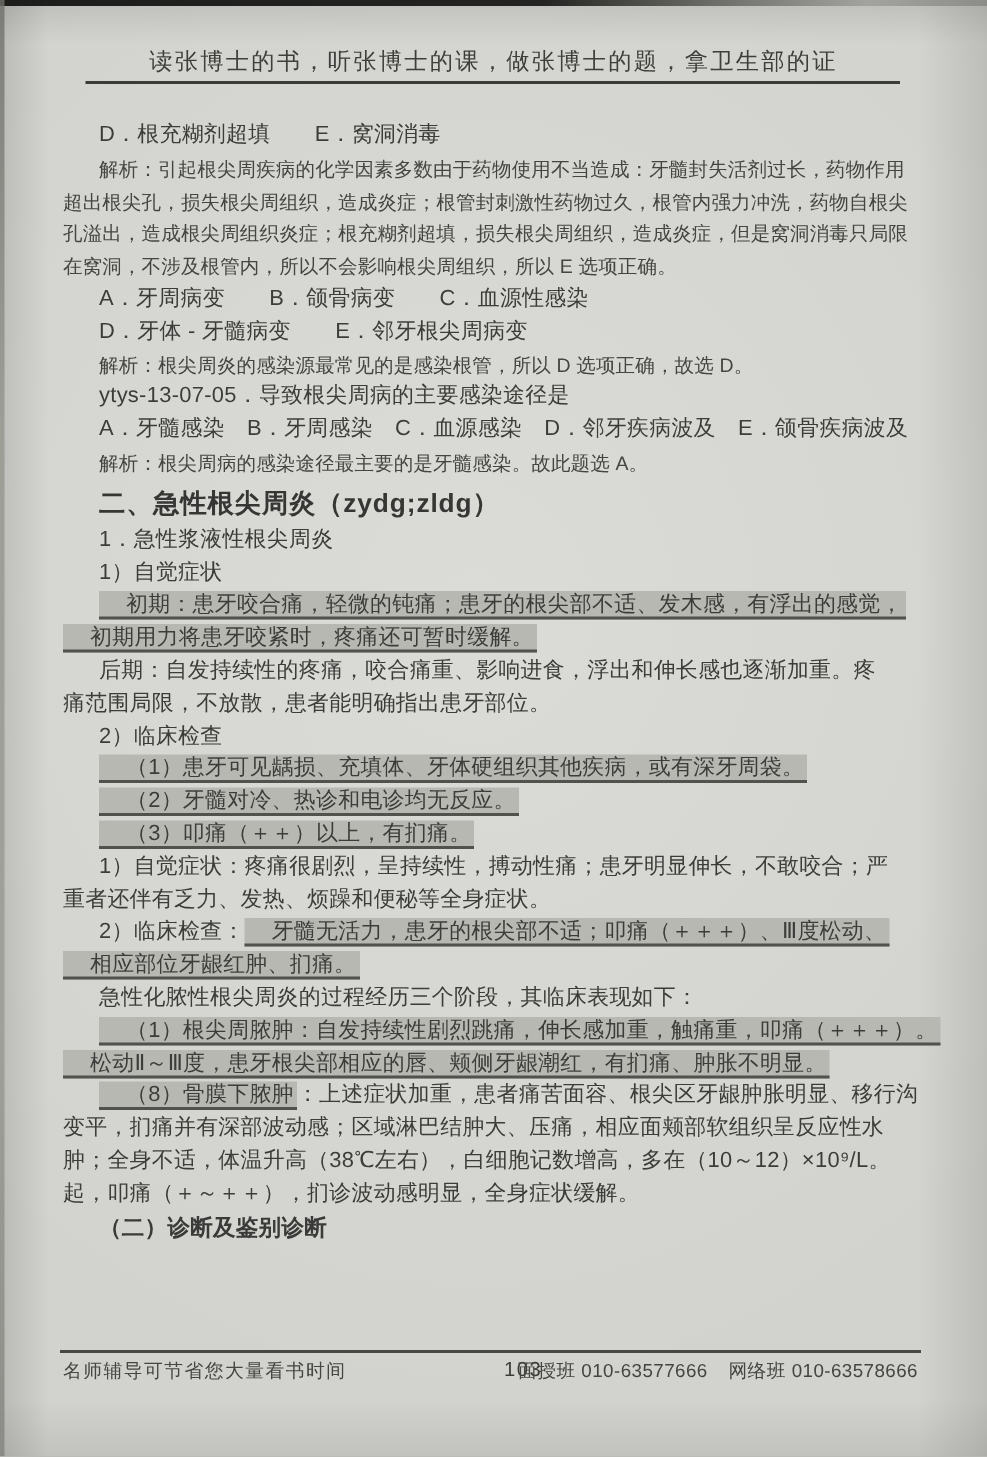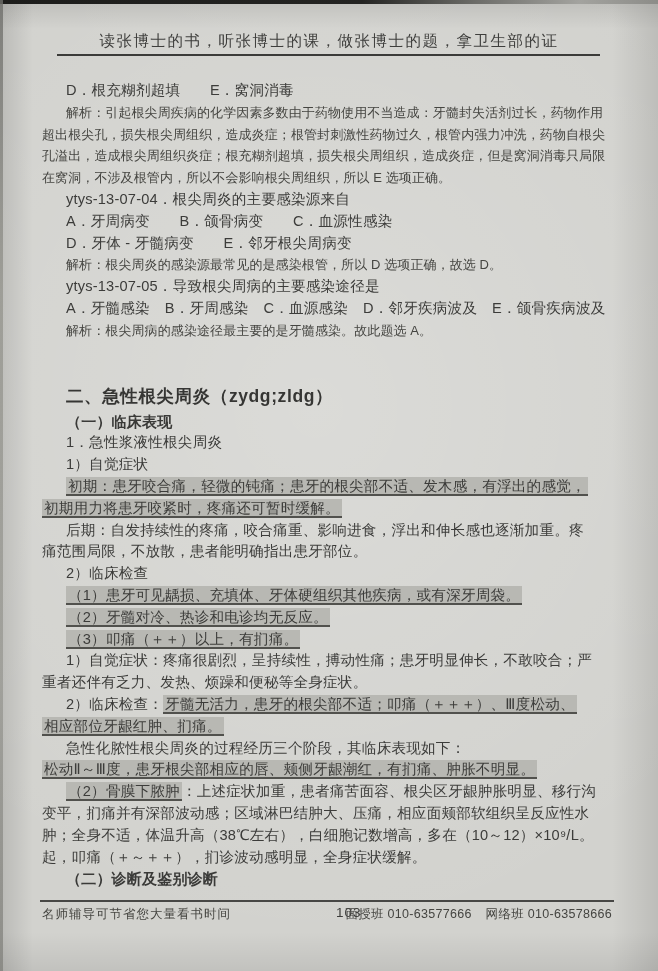--- a/index.html
+++ b/index.html
@@ -17,23 +17,23 @@
     background:linear-gradient(90deg,#1d1d1b 0%,#242422 55%,#6b6b67 72%,#a3a39f 88%,#8c8c88 100%);}
   .left-edge{position:absolute;top:0;left:0;bottom:0;width:3px;
     background:linear-gradient(180deg,#6f6f6b,#96968f 30%,#9a9a94 70%,#83837e);opacity:.8;}
   .header-slogan{position:absolute;top:31px;left:0;right:0;text-align:center;
     font-size:15.5px;letter-spacing:1.5px;color:#3e3e3c;}
   .header-rule{position:absolute;top:54px;left:57px;right:58px;height:2px;background:#3b3b39;}
   .body-lines{position:absolute;top:80px;left:42px;width:574px;}
   .line{height:21.8px;line-height:21.8px;font-size:14.6px;letter-spacing:0.2px;white-space:pre;overflow:visible;}
   .line.ind{padding-left:24px;}
   .line.analysis{font-size:13px;letter-spacing:0.1px;color:#454541;}
-  .line.h1{height:30px;line-height:30px;font-size:17.5px;font-weight:bold;letter-spacing:0.6px;color:#363634;margin-top:39px;}
+  .line.h1{height:30px;line-height:30px;font-size:17.5px;font-weight:bold;letter-spacing:0.6px;color:#363634;}
   .line.h2{font-weight:bold;font-size:15px;color:#3a3a38;}
-  .hl{background:#b8b8b3;border-bottom:2px solid #51514d;padding:1px 2px 0 2px;}
+  .hl{background:#b8b8b3;border-bottom:2px solid #51514d;padding:1px 2px 0 18px;}
   .footer-rule{position:absolute;top:900px;left:40px;width:574px;height:2px;background:#474745;}
   .footer-left{position:absolute;top:906px;left:42px;font-size:12.5px;letter-spacing:1px;color:#454541;}
   .footer-page{position:absolute;top:905px;left:336px;font-size:13.5px;letter-spacing:1px;color:#3c3c3a;}
   .footer-right{position:absolute;top:906px;right:46px;font-size:12.5px;letter-spacing:0.3px;color:#454541;text-align:center;}
   .footer-right span{margin-left:10px;}
 </style>
 </head>
 <body>
 
 <div class="page">
@@ -42,46 +42,45 @@
 
   <div class="header-slogan">读张博士的书，听张博士的课，做张博士的题，拿卫生部的证</div>
   <div class="header-rule"></div>
 
   <div class="body-lines">
       <div class="line opts ind"><span>D．根充糊剂超填　　E．窝洞消毒</span></div>
       <div class="line analysis ind"><span>解析：引起根尖周疾病的化学因素多数由于药物使用不当造成：牙髓封失活剂过长，药物作用</span></div>
       <div class="line analysis"><span>超出根尖孔，损失根尖周组织，造成炎症；根管封刺激性药物过久，根管内强力冲洗，药物自根尖</span></div>
       <div class="line analysis"><span>孔溢出，造成根尖周组织炎症；根充糊剂超填，损失根尖周组织，造成炎症，但是窝洞消毒只局限</span></div>
       <div class="line analysis"><span>在窝洞，不涉及根管内，所以不会影响根尖周组织，所以 E 选项正确。</span></div>
-      <div class="line qid ind"><span>ytys-13-07-04．根尖周炎的主要感染源来自</span></div>
       <div class="line opts ind"><span>A．牙周病变　　B．颌骨病变　　C．血源性感染</span></div>
       <div class="line opts ind"><span>D．牙体 - 牙髓病变　　E．邻牙根尖周病变</span></div>
       <div class="line analysis ind"><span>解析：根尖周炎的感染源最常见的是感染根管，所以 D 选项正确，故选 D。</span></div>
       <div class="line qid ind"><span>ytys-13-07-05．导致根尖周病的主要感染途径是</span></div>
       <div class="line opts ind"><span>A．牙髓感染　B．牙周感染　C．血源感染　D．邻牙疾病波及　E．颌骨疾病波及</span></div>
       <div class="line analysis ind"><span>解析：根尖周病的感染途径最主要的是牙髓感染。故此题选 A。</span></div>
       <div class="line h1 ind"><span>二、急性根尖周炎（zydg;zldg）</span></div>
-      <div class="line h2 ind"><span>（一）临床表现</span></div>
       <div class="line ind"><span>1．急性浆液性根尖周炎</span></div>
       <div class="line ind"><span>1）自觉症状</span></div>
       <div class="line ind"><span class="hl">初期：患牙咬合痛，轻微的钝痛；患牙的根尖部不适、发木感，有浮出的感觉，</span></div>
       <div class="line"><span class="hl">初期用力将患牙咬紧时，疼痛还可暂时缓解。</span></div>
       <div class="line ind"><span>后期：自发持续性的疼痛，咬合痛重、影响进食，浮出和伸长感也逐渐加重。疼</span></div>
       <div class="line"><span>痛范围局限，不放散，患者能明确指出患牙部位。</span></div>
       <div class="line ind"><span>2）临床检查</span></div>
       <div class="line ind"><span class="hl">（1）患牙可见龋损、充填体、牙体硬组织其他疾病，或有深牙周袋。</span></div>
       <div class="line ind"><span class="hl">（2）牙髓对冷、热诊和电诊均无反应。</span></div>
       <div class="line ind"><span class="hl">（3）叩痛（＋＋）以上，有扪痛。</span></div>
       <div class="line ind"><span>1）自觉症状：疼痛很剧烈，呈持续性，搏动性痛；患牙明显伸长，不敢咬合；严</span></div>
       <div class="line"><span>重者还伴有乏力、发热、烦躁和便秘等全身症状。</span></div>
       <div class="line ind"><span>2）临床检查：</span><span class="hl">牙髓无活力，患牙的根尖部不适；叩痛（＋＋＋）、Ⅲ度松动、</span></div>
       <div class="line"><span class="hl">相应部位牙龈红肿、扪痛。</span></div>
       <div class="line ind"><span>急性化脓性根尖周炎的过程经历三个阶段，其临床表现如下：</span></div>
+      <div class="line ind"><span class="hl">（1）根尖周脓肿：自发持续性剧烈跳痛，伸长感加重，触痛重，叩痛（＋＋＋）。</span></div>
       <div class="line"><span class="hl">松动Ⅱ～Ⅲ度，患牙根尖部相应的唇、颊侧牙龈潮红，有扪痛、肿胀不明显。</span></div>
-      <div class="line ind"><span class="hl">（2）骨膜下脓肿</span><span>：上述症状加重，患者痛苦面容、根尖区牙龈肿胀明显、移行沟</span></div>
+      <div class="line ind"><span class="hl">（8）骨膜下脓肿</span><span>：上述症状加重，患者痛苦面容、根尖区牙龈肿胀明显、移行沟</span></div>
       <div class="line"><span>变平，扪痛并有深部波动感；区域淋巴结肿大、压痛，相应面颊部软组织呈反应性水</span></div>
       <div class="line"><span>肿；全身不适，体温升高（38℃左右），白细胞记数增高，多在（10～12）×10⁹/L。</span></div>
       <div class="line"><span>起，叩痛（＋～＋＋），扪诊波动感明显，全身症状缓解。</span></div>
       <div class="line h2 ind"><span>（二）诊断及鉴别诊断</span></div>
     </div>
 
   <div class="footer-rule"></div>
   <div class="footer-left">名师辅导可节省您大量看书时间</div>
   <div class="footer-page">103</div>
   <div class="footer-right">

